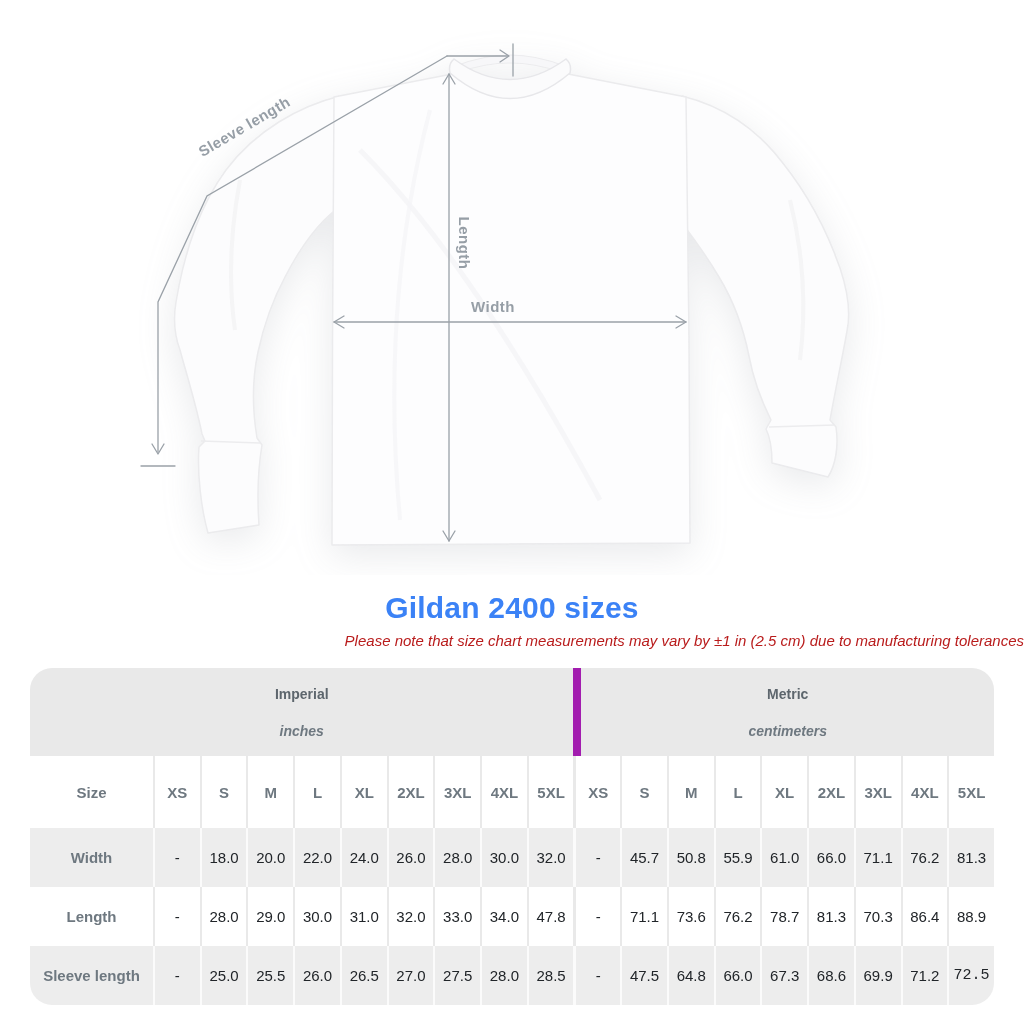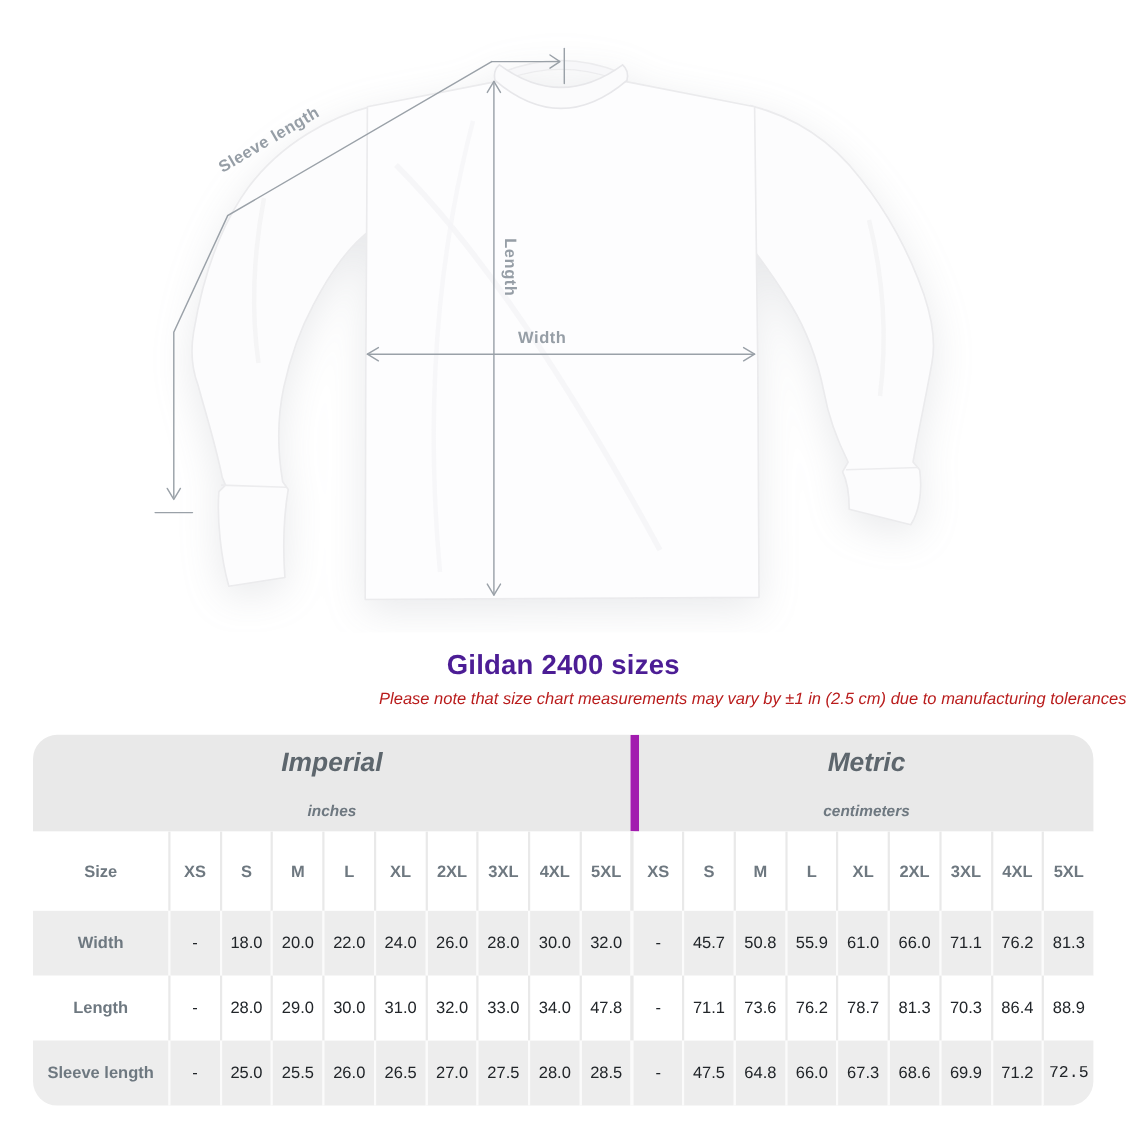--- a/index.html
+++ b/index.html
@@ -7,38 +7,38 @@
     position:relative;width:1024px;height:1024px;background:#ffffff;
     font-family:"Liberation Sans","DejaVu Sans",sans-serif;overflow:hidden;
   }
   
   .diagram{position:absolute;top:0;left:0;width:1024px;height:575px;}
   .shirt{filter:drop-shadow(0 10px 18px rgba(120,125,135,.16));}
   .meas{stroke:#9aa1a8;stroke-width:1.3;fill:none;stroke-linecap:round;}
   .meas-label{fill:#969ea6;font-weight:bold;font-size:15px;letter-spacing:.5px;}
   
   .title{
-    margin:16px 0 0 0;text-align:center;font-size:25px;font-weight:bold;
-    color:#4c1d95;letter-spacing:.2px;
+    margin:16px 0 0 0;text-align:center;font-size:30px;font-weight:bold;
+    color:#3b82f6;letter-spacing:.2px;
   }
   .subtitle{
     margin:7px 0 0 0;text-align:right;font-style:italic;font-size:15px;color:#b91c1c;
   }
   
   .table-wrap{position:absolute;left:30px;top:668px;width:964px;}
   table.size-table{
     width:964px;border-collapse:separate;border-spacing:0;table-layout:fixed;
   }
   col.size-col{width:123px;}
   .unit-cell{
     background:#e9e9e9;height:88px;text-align:center;vertical-align:middle;padding:0;
   }
   .unit-cell.left{border-top-left-radius:22px;}
   .unit-cell.right{border-top-right-radius:22px;border-left:8px solid #a21caf;}
-  .unit-name{font-size:24px;font-weight:bold;font-style:italic;color:#5d666d;}
+  .unit-name{font-size:14px;font-weight:bold;color:#5d666d;}
   .unit-sub{font-size:14px;font-style:italic;color:#6e7880;margin-top:21px;}
   tr.size-row th{
     background:#ffffff;height:72px;font-size:15px;font-weight:bold;color:#6e7880;
     text-align:center;padding:0;
   }
   tr.size-row th.sep{border-left:2px solid #e9e9e9;}
   tr.size-row th.group-start{border-left:3px solid #e9e9e9;}
   tbody tr{height:59px;}
   tbody th.row-label{
     font-size:15px;font-weight:bold;color:#6e7880;text-align:center;padding:0;

